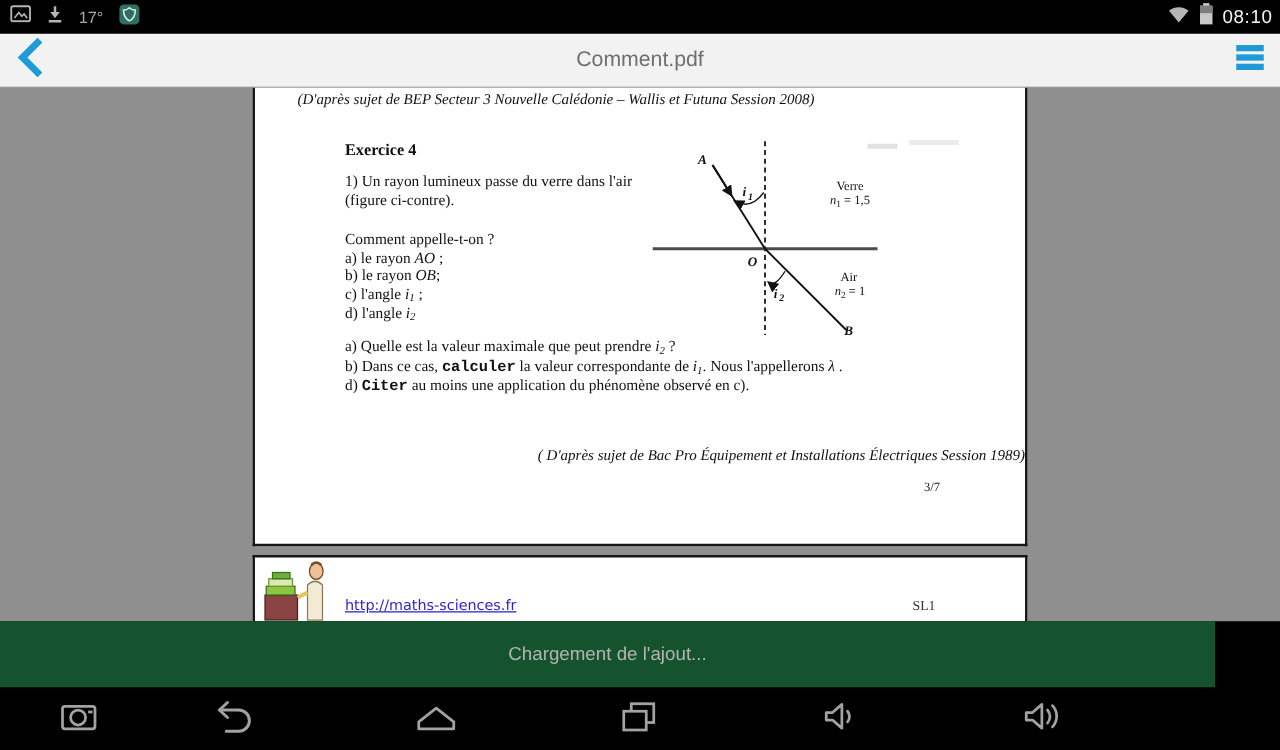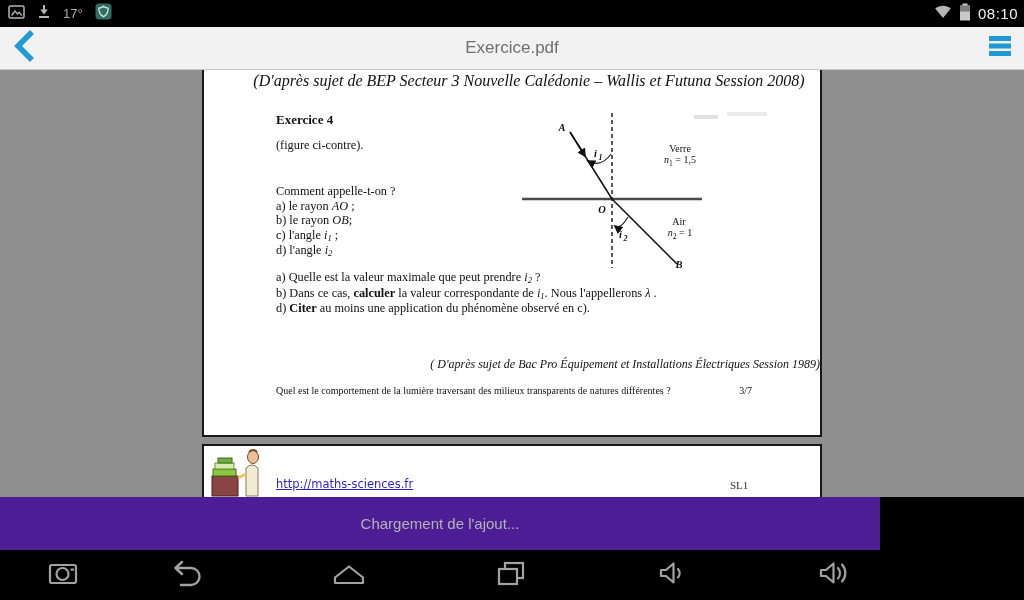--- a/index.html
+++ b/index.html
@@ -18,45 +18,45 @@
   .back-btn { position:absolute; left:4px; top:3px; width:40px; height:36px; display:flex; align-items:center; justify-content:center; cursor:pointer; }
   .toolbar-title { position:absolute; left:0; top:0; width:1024px; height:42px; line-height:42px; text-align:center; color:#6f6f6f; font-size:17px; }
   .menu-btn { position:absolute; right:4px; top:3px; width:40px; height:36px; display:flex; align-items:center; justify-content:center; cursor:pointer; }
 
   
   .pdf-viewport { position:absolute; left:0; top:70px; width:1024px; height:427px; background:#8f8f8f; overflow:hidden; }
   .page { position:absolute; background:#fff; font-family:"Liberation Serif", serif; color:#111; }
   .page1 { left:202px; top:0; width:620px; height:367px; border:2px solid #181818; border-top:none; }
   .page2 { left:202px; top:374px; width:620px; height:53px; border:2px solid #181818; border-bottom:none; overflow:hidden; }
 
-  .src-header { position:absolute; top:2px; left:0; width:100%; padding-left:34px; text-align:center; font-style:italic; font-size:16px; }
+  .src-header { position:absolute; top:2px; left:0; width:100%; padding-left:34px; font-style:italic; font-size:12px; }
   .ex-title { position:absolute; left:72px; top:42px; font-size:13px; font-weight:bold; }
   .body-block { position:absolute; left:72px; font-size:12.3px; line-height:14.6px; white-space:nowrap; }
   .blk-para1 { top:68px; }
   .blk-quest { top:114px; }
   .blk-part2 { top:200px; }
   .src-footer { position:absolute; top:287px; left:0; width:100%; padding-left:56px; text-align:right; font-style:italic; font-size:12px; }
   .footer-row { position:absolute; left:72px; top:315px; width:478px; font-size:10px; }
   .footer-q { display:inline-block; }
   .page-num { position:absolute; right:2px; top:0; font-size:10px; }
 
   .it { font-style:italic; }
-  .bd { font-weight:bold; }
+  .bd { font-weight:bold;font-family:Liberation Mono, monospace; }
   .sb { font-size:70%; position:relative; top:2px; }
 
   .figure-svg { position:absolute; left:318px; top:40px; }
   .figtxt { font-family:"Liberation Serif", serif; font-size:10px; fill:#111; }
   .figlbl { font-family:"Liberation Serif", serif; font-size:10.5px; font-style:italic; font-weight:bold; fill:#111; }
 
   .mascot { position:absolute; left:6px; top:2px; }
   .pdf-link { position:absolute; left:72px; top:31px; font-family:"DejaVu Sans", sans-serif; font-size:11.5px; color:#2a1fce; text-decoration:underline; cursor:pointer; }
   .doc-code { position:absolute; left:526px; top:33px; font-size:11px; font-family:"Liberation Serif", serif; color:#333; }
 
   
-  .ad-strip { position:absolute; left:0; top:497px; width:880px; height:53px; background:#4c1d95; }
+  .ad-strip { position:absolute; left:0; top:497px; width:972px; height:53px; background:#14532d; }
   .ad-text { width:100%; height:53px; line-height:53px; text-align:center; color:#b4b4b4; font-size:15px; }
 
   
   .nav-bar { position:absolute; left:0; top:550px; width:1024px; height:50px; background:#000; }
   .nav-btn { position:absolute; top:1px; width:48px; height:48px; display:flex; align-items:center; justify-content:center; cursor:pointer; }
   .nb-screenshot { left:39px; } .nb-back { left:163px; } .nb-home { left:325px; }
   .nb-recents { left:487px; } .nb-voldown { left:648px; } .nb-volup { left:810px; }
 </style>
 </head>
 <body>
@@ -95,21 +95,21 @@
         <rect x="3.5" y="0.5" width="5" height="2.5" fill="#c9c9c9"></rect>
         <rect x="1" y="2.5" width="10" height="15" fill="#c9c9c9"></rect>
         <rect x="1" y="2.5" width="10" height="6" fill="#7d7d7d"></rect>
       </svg>
     </span>
     <span class="sb-time">08:10</span>
   </div>
 </div>
 
 <div class="toolbar">
-  <div class="toolbar-title">Exercice.pdf</div>
+  <div class="toolbar-title">Comment.pdf</div>
   <div class="back-btn">
     <span>
       <svg width="24" height="32" viewBox="0 0 24 32">
         <polyline points="18,4 6,16 18,28" fill="none" stroke="#1e9cd7" stroke-width="5.5" stroke-linecap="square"></polyline>
       </svg>
     </span>
   </div>
   <div class="menu-btn">
     <span>
       <svg width="24" height="24" viewBox="0 0 24 24">
@@ -121,41 +121,41 @@
   </div>
 </div>
 
 <div class="pdf-viewport">
 
   <div class="page page1">
     <div class="src-header">(D'après sujet de BEP Secteur 3 Nouvelle Calédonie – Wallis et Futuna Session 2008)</div>
     <div class="ex-title">Exercice 4</div>
 
     <div class="body-block blk-para1">
+      <div>1) Un rayon lumineux passe du verre dans l'air</div>
       <div>(figure ci-contre).</div>
     </div>
 
     <div class="body-block blk-quest">
       <div>Comment appelle-t-on ?</div>
       <div><span>a) le rayon </span><span class="it">AO</span><span> ;</span></div>
       <div><span>b) le rayon </span><span class="it">OB</span><span>;</span></div>
       <div><span>c) l'angle </span><span class="it">i</span><span class="it sb">1</span><span> ;</span></div>
       <div><span>d) l'angle </span><span class="it">i</span><span class="it sb">2</span></div>
     </div>
 
     <div class="body-block blk-part2">
       <div><span>a) Quelle est la valeur maximale que peut prendre </span><span class="it">i</span><span class="it sb">2</span><span> ?</span></div>
       <div><span>b) Dans ce cas, </span><span class="bd">calculer</span><span> la valeur correspondante de </span><span class="it">i</span><span class="it sb">1</span><span>. Nous l'appellerons </span><span class="it">λ</span><span> .</span></div>
       <div><span>d) </span><span class="bd">Citer</span><span> au moins une application du phénomène observé en c).</span></div>
     </div>
 
     <div class="src-footer">( D'après sujet de Bac Pro Équipement et Installations Électriques Session 1989)</div>
 
     <div class="footer-row">
-      <span class="footer-q">Quel est le comportement de la lumière traversant des milieux transparents de natures différentes ?</span>
       <span class="page-num">3/7</span>
     </div>
 
     <svg class="figure-svg" width="280" height="162" viewBox="0 0 280 162">
       <defs>
         <marker id="arr" markerUnits="userSpaceOnUse" markerWidth="9" markerHeight="9" viewBox="0 0 10 10" refX="8" refY="5" orient="auto">
           <path d="M0 0 L10 5 L0 10 Z" fill="#111"></path>
         </marker>
       </defs>
 

